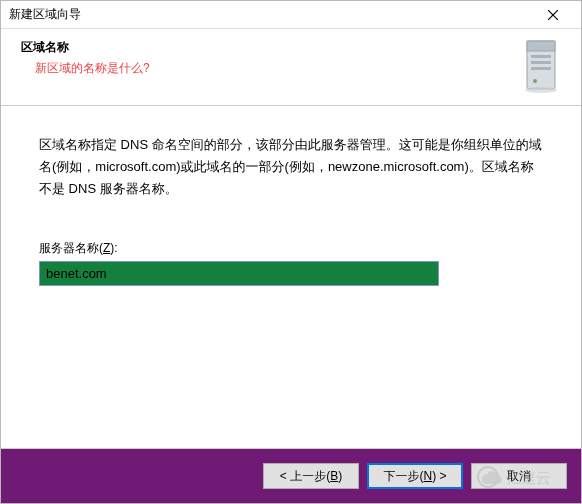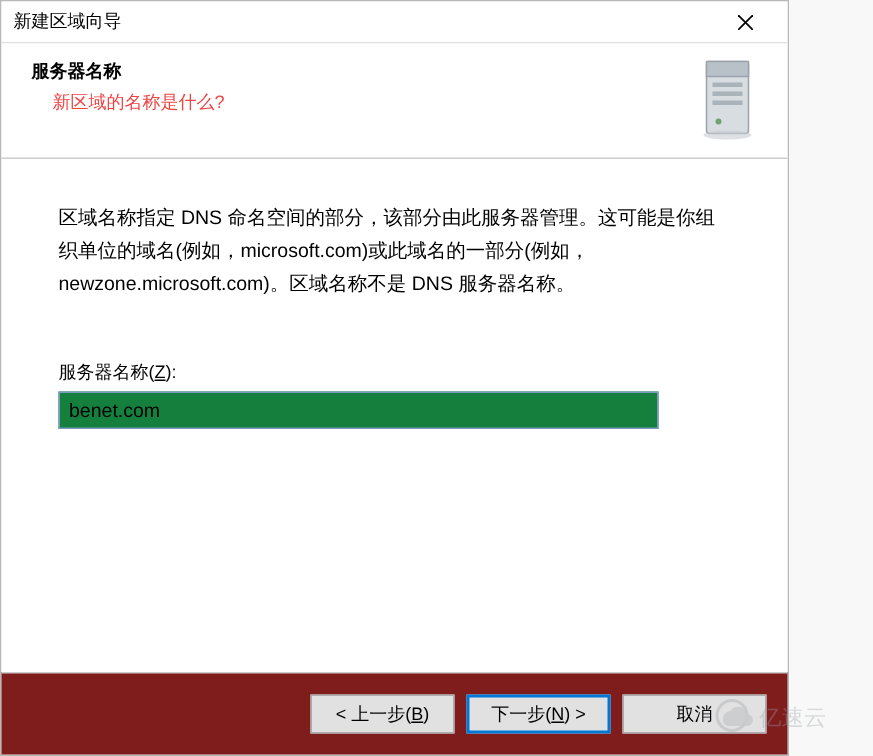--- a/index.html
+++ b/index.html
@@ -6,21 +6,21 @@
     body {
       font-family: "Microsoft YaHei", "Segoe UI", Tahoma, sans-serif;
       font-size: 12px;
       background: #f8f8f8;
       width: 582px;
       height: 504px;
       overflow: hidden;
       position: relative;
     }
     .window {
-      width: 526px;
+      width: 582px;
       height: 504px;
       background: #ffffff;
       border: 1px solid #b8b8b8;
       display: flex;
       flex-direction: column;
     }
     .titlebar {
       height: 28px;
       display: flex;
       align-items: center;
@@ -96,21 +96,21 @@
       background: #15803d;
     }
     .footer {
       height: 55px;
       border-top: 1px solid #cccccc;
       display: flex;
       align-items: center;
       justify-content: flex-end;
       padding: 0 14px;
       gap: 8px;
-      background: #7f1d1d;
+      background: #701a75;
     }
     .btn {
       min-width: 96px;
       height: 26px;
       border: 1px solid #adadad;
       background: #e1e1e1;
       font-size: 12px;
       font-family: inherit;
       cursor: pointer;
       display: inline-flex;
@@ -137,21 +137,21 @@
     <div class="titlebar-close">
       <svg viewBox="0 0 10 10">
         <line x1="0" y1="0" x2="10" y2="10" stroke="#000" stroke-width="1.2"></line>
         <line x1="10" y1="0" x2="0" y2="10" stroke="#000" stroke-width="1.2"></line>
       </svg>
     </div>
   </div>
 
   <div class="header">
     <div class="header-text">
-      <div class="header-title">服务器名称</div>
+      <div class="header-title">区域名称</div>
       <div class="header-subtitle">新区域的名称是什么?</div>
     </div>
     <div class="header-icon">
       <svg viewBox="0 0 48 56">
         <rect x="10" y="2" width="28" height="48" rx="2" fill="#d8dde2" stroke="#9aa3ad" stroke-width="1"></rect>
         <rect x="10" y="2" width="28" height="10" fill="#b8c0c8" stroke="#9aa3ad" stroke-width="1"></rect>
         <rect x="14" y="16" width="20" height="3" fill="#aab2ba"></rect>
         <rect x="14" y="22" width="20" height="3" fill="#aab2ba"></rect>
         <rect x="14" y="28" width="20" height="3" fill="#aab2ba"></rect>
         <circle cx="18" cy="42" r="2" fill="#6fa36f"></circle>

